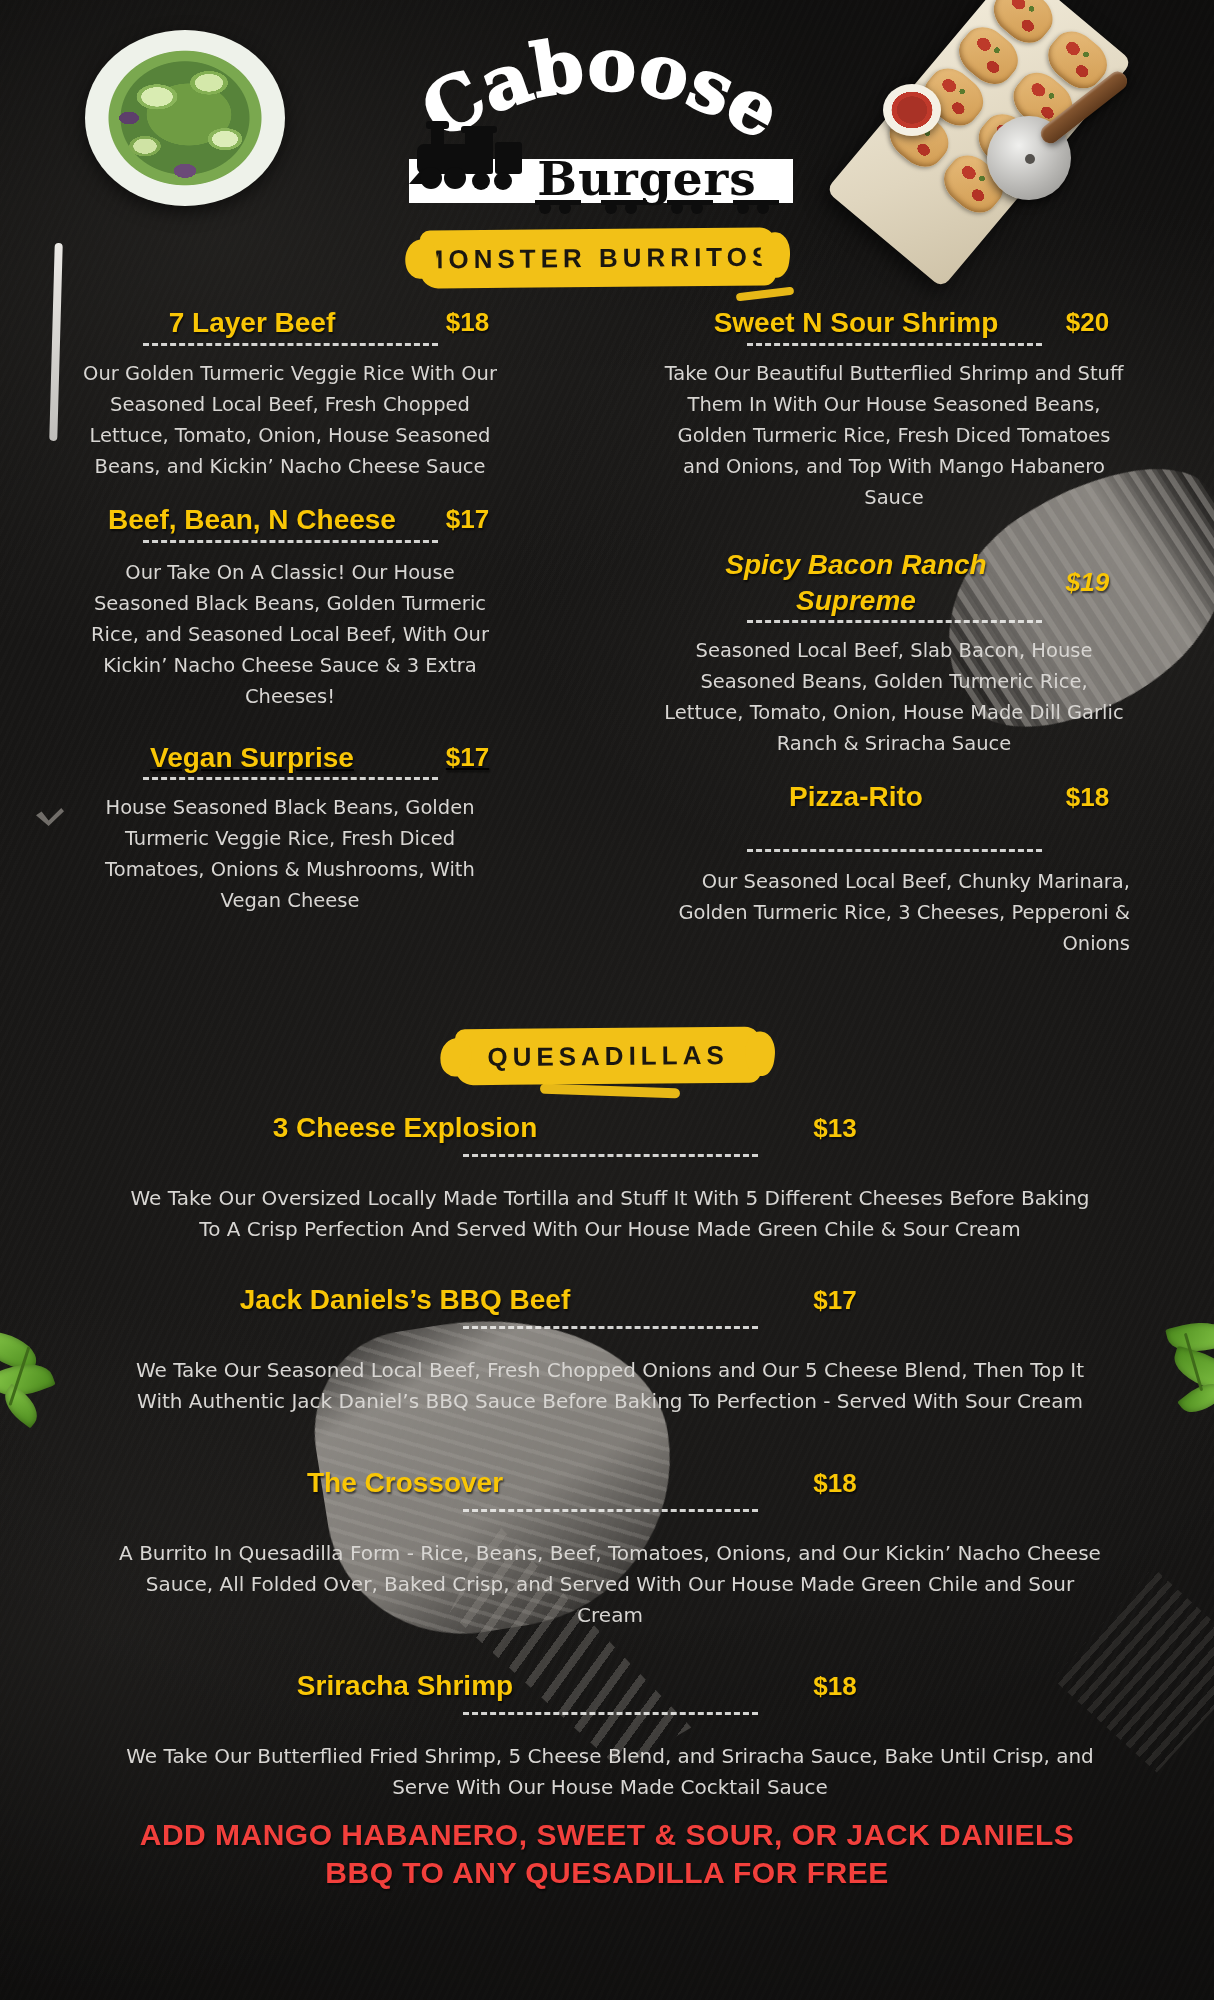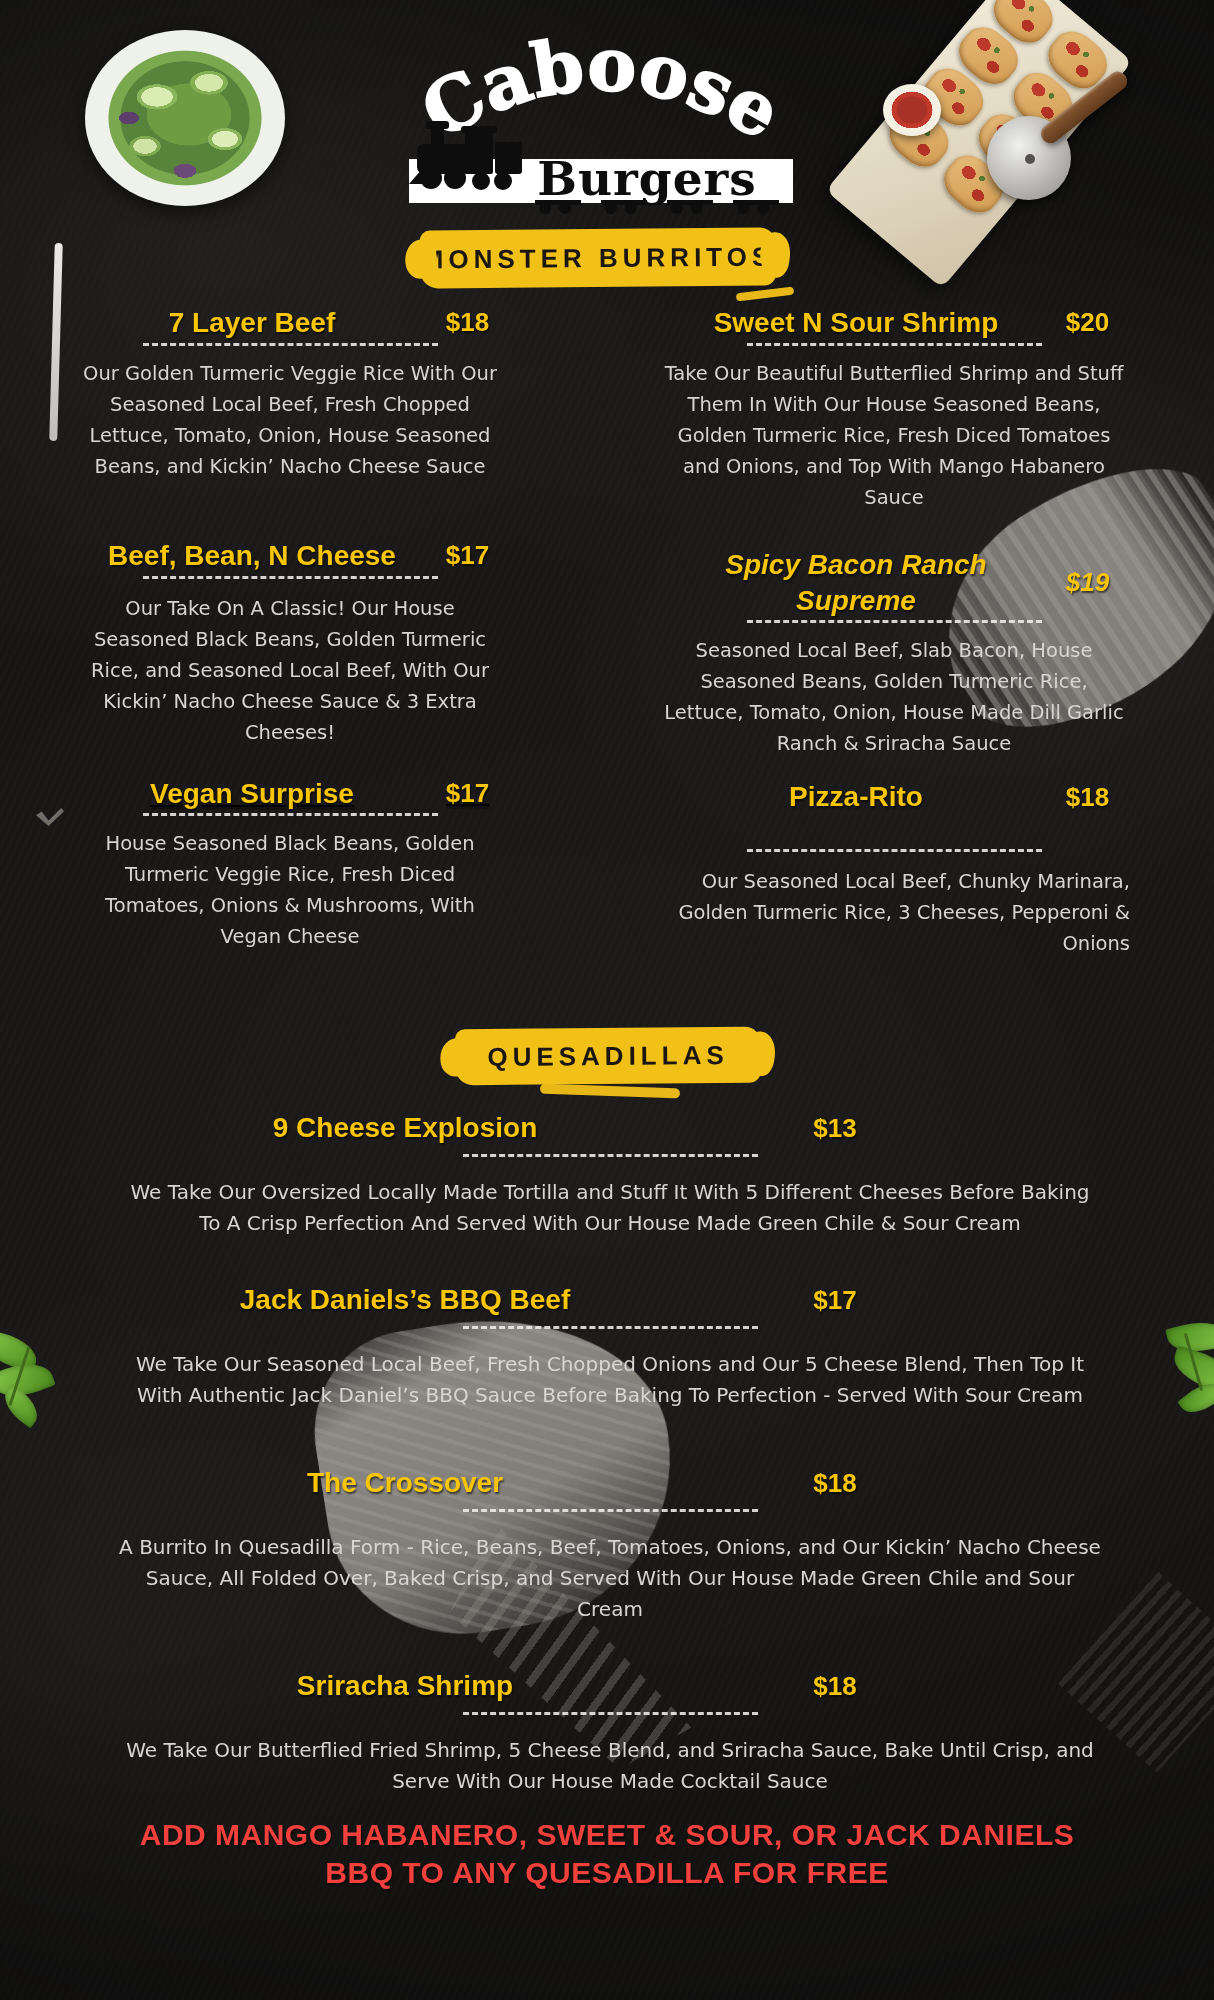--- a/index.html
+++ b/index.html
@@ -130,36 +130,36 @@
   .item-price{
     width:105px; text-align:center; font-family:"Liberation Sans", sans-serif; font-weight:bold;
     font-size:26px; color:#F9C606; text-shadow:1px 2px 2px rgba(0,0,0,.6);
   }
   .dashed{border-top:3px dashed rgba(238,238,236,.88); width:295px; margin:2px auto 0 auto;}
   .desc{
     text-align:center; color:#D8D6D3; font-size:19.5px; line-height:31px; margin:12px auto 0 auto;
   }
   .col-left .desc{width:424px;}
   .col-right .desc{width:472px;}
-  .mt40{margin-top:56px;} .mt28{margin-top:28px;text-decoration:underline;} .mt18{margin-top:34px;font-style:italic;} .mt20{margin-top:20px;} .mt5{margin-top:5px;}
+  .mt40{margin-top:20px;} .mt28{margin-top:28px;text-decoration:underline;} .mt18{margin-top:34px;font-style:italic;} .mt20{margin-top:20px;} .mt5{margin-top:5px;}
   .dash-gap{margin-top:34px;}
   
   .q-item{position:absolute; left:60px; width:1100px;}
   .q-head{display:flex; align-items:center;}
   .q-name{
     width:690px; text-align:center; font-family:"Liberation Sans", sans-serif; font-weight:bold;
     font-size:28px; color:#F9C606; text-shadow:1px 2px 2px rgba(0,0,0,.6);
   }
   .q-price{
     width:170px; text-align:center; font-family:"Liberation Sans", sans-serif; font-weight:bold;
     font-size:26px; color:#F9C606; text-shadow:1px 2px 2px rgba(0,0,0,.6);
   }
   .q-dashed{border-top:3px dashed rgba(238,238,236,.88); width:295px; margin:10px auto 0 auto;}
   .q-desc{
-    width:985px; margin:20px auto 0 auto; text-align:center; color:#D8D6D3;
+    width:985px; margin:26px auto 0 auto; text-align:center; color:#D8D6D3;
     font-size:20px; line-height:31px;
   }
   
   .note{
     position:absolute; left:0; width:1214px; text-align:center;
     font-family:"Liberation Sans", sans-serif; font-weight:bold; font-size:30px;
     color:#F2403C; letter-spacing:.5px; text-shadow:1px 2px 2px rgba(0,0,0,.55);
   }
   .note-smother{top:950px;}
   .note-bottom{top:1816px; line-height:38px;}
@@ -303,21 +303,21 @@
   </div>
 
 
   <div class="abs banner banner-q">
     <div class="banner-text">QUESADILLAS</div>
   </div>
   <div class="abs swash" style="left:540px;top:1086px;width:140px;height:10px;transform:rotate(2deg);"></div>
 
   <div class="q-item" style="top:1112px;">
     <div class="q-head">
-      <div class="q-name">9 Cheese Explosion</div>
+      <div class="q-name">3 Cheese Explosion</div>
       <div class="q-price">$13</div>
     </div>
     <div class="q-dashed"></div>
     <div class="q-desc">We Take Our Oversized Locally Made Tortilla and Stuff It With 5 Different Cheeses Before Baking To A Crisp Perfection And Served With Our House Made Green Chile &amp; Sour Cream</div>
   </div>
 
   <div class="q-item" style="top:1284px;">
     <div class="q-head">
       <div class="q-name">Jack Daniels’s BBQ Beef</div>
       <div class="q-price">$17</div>

